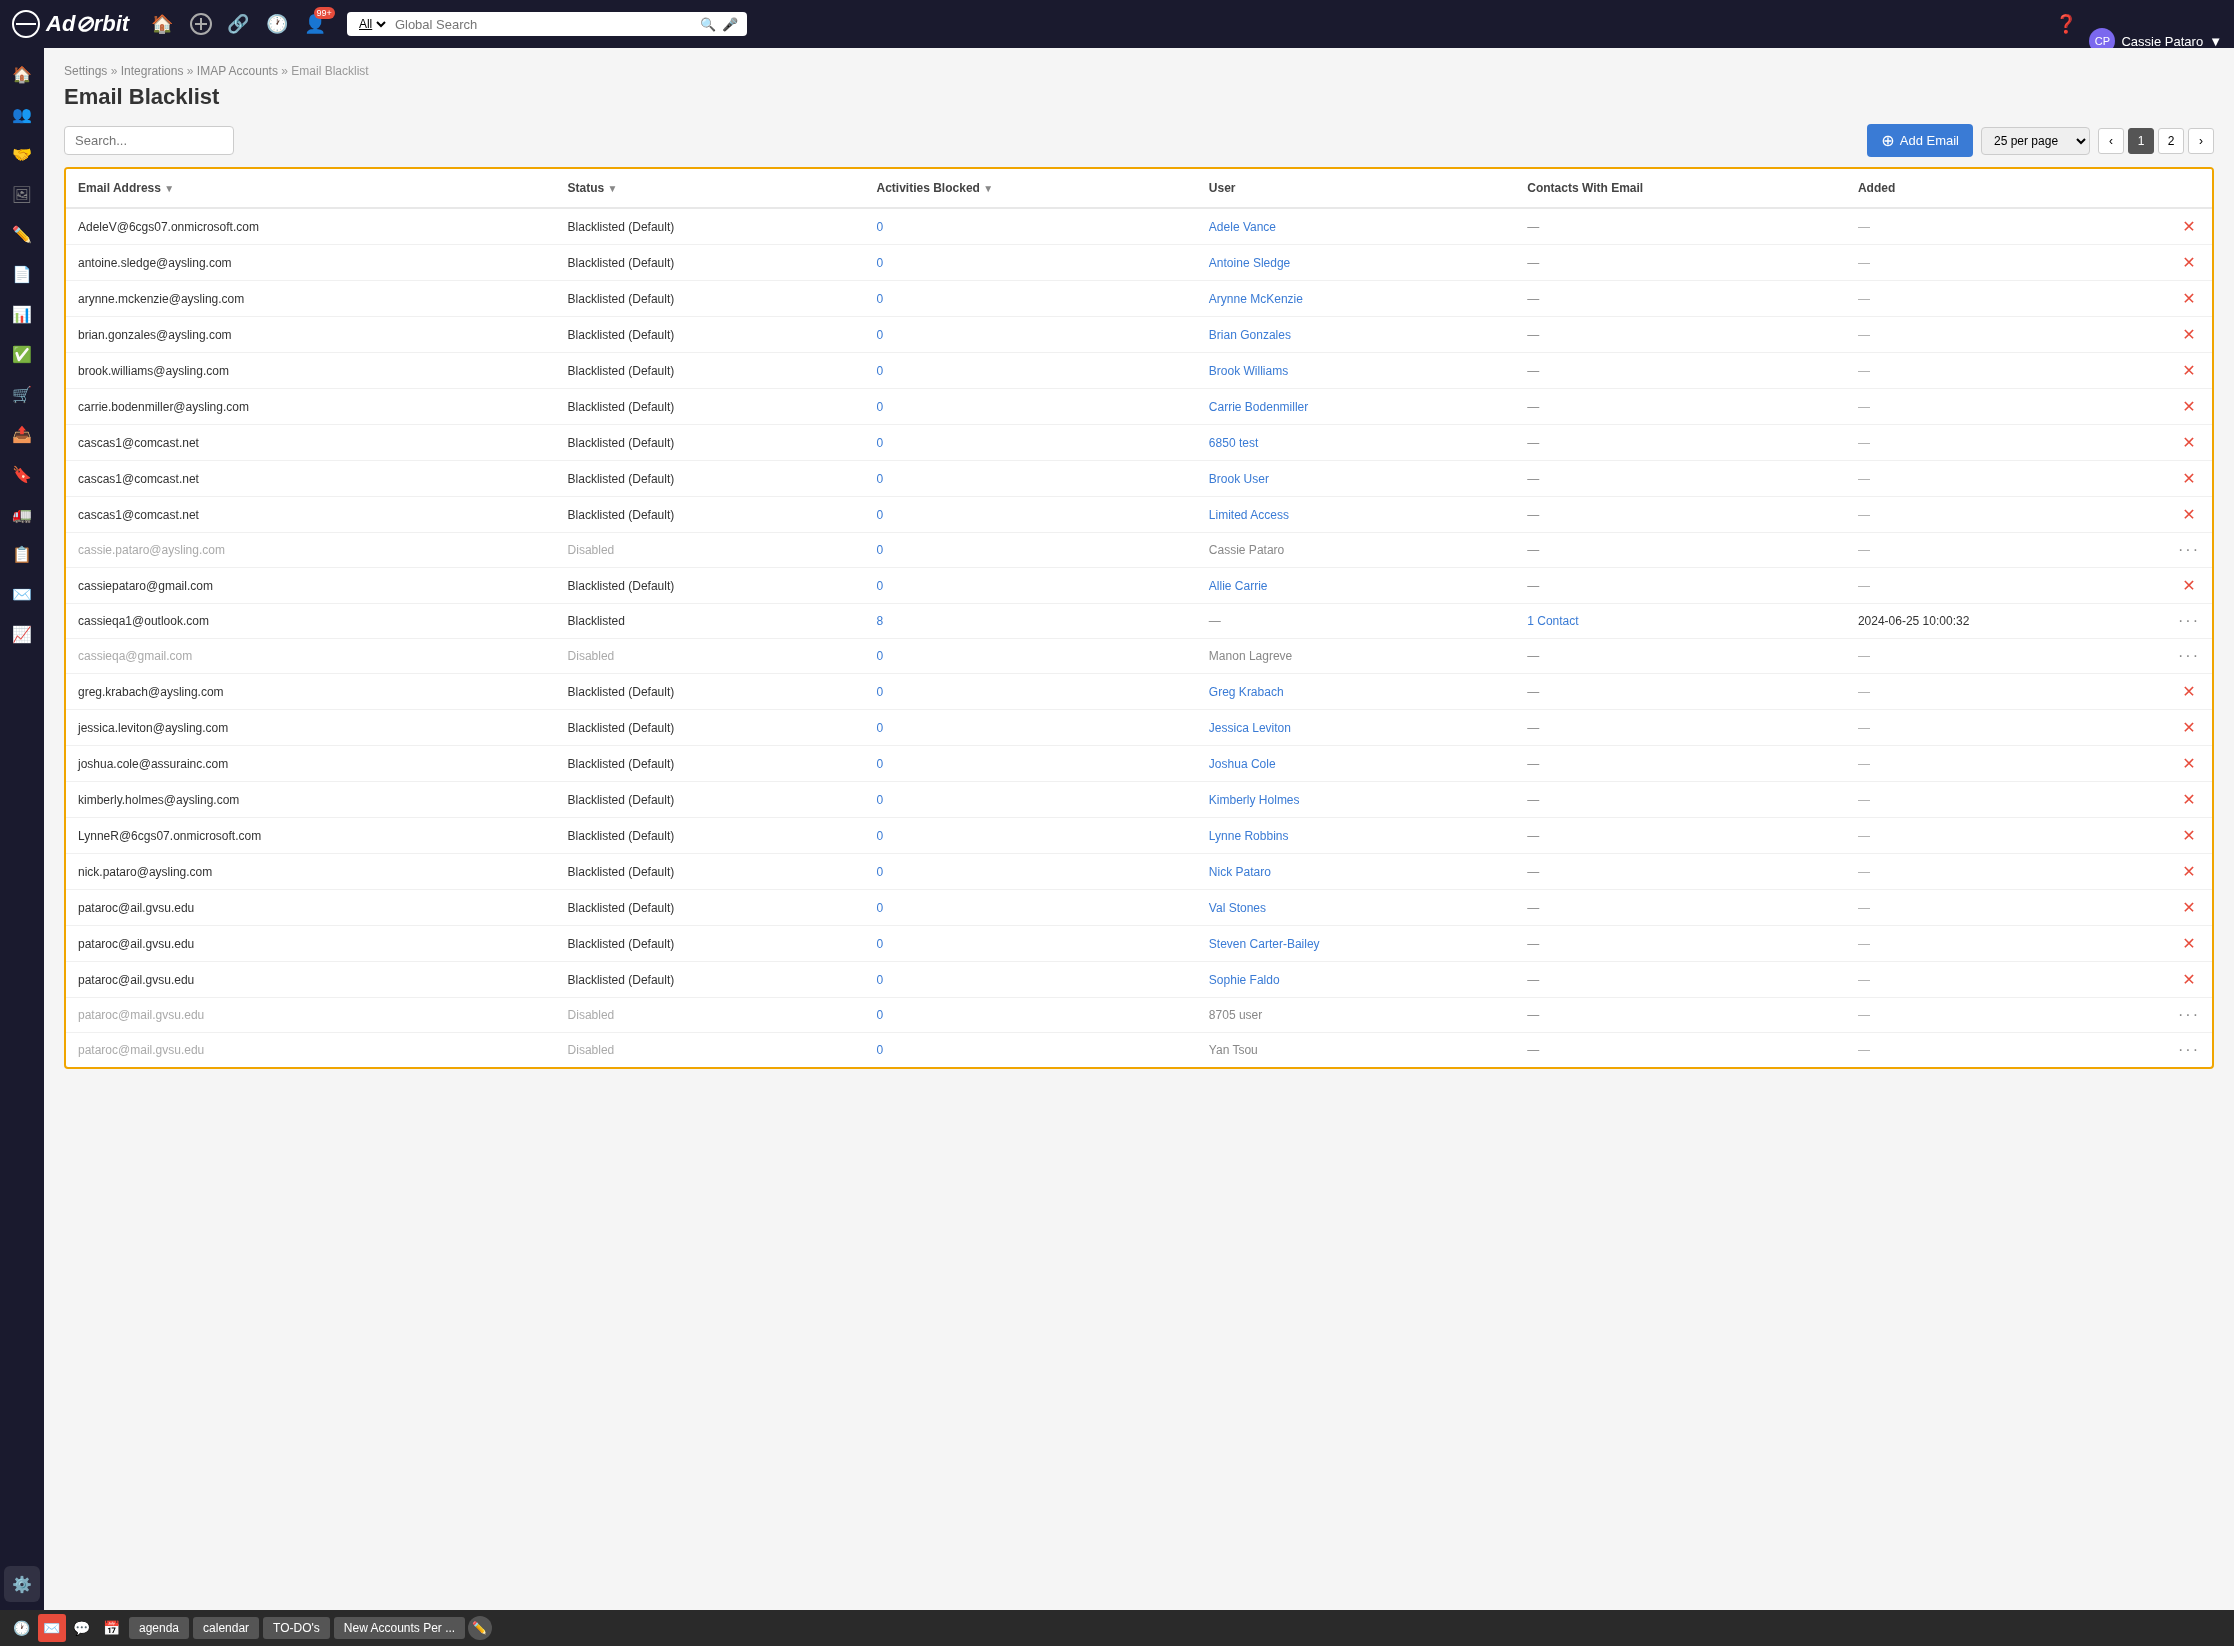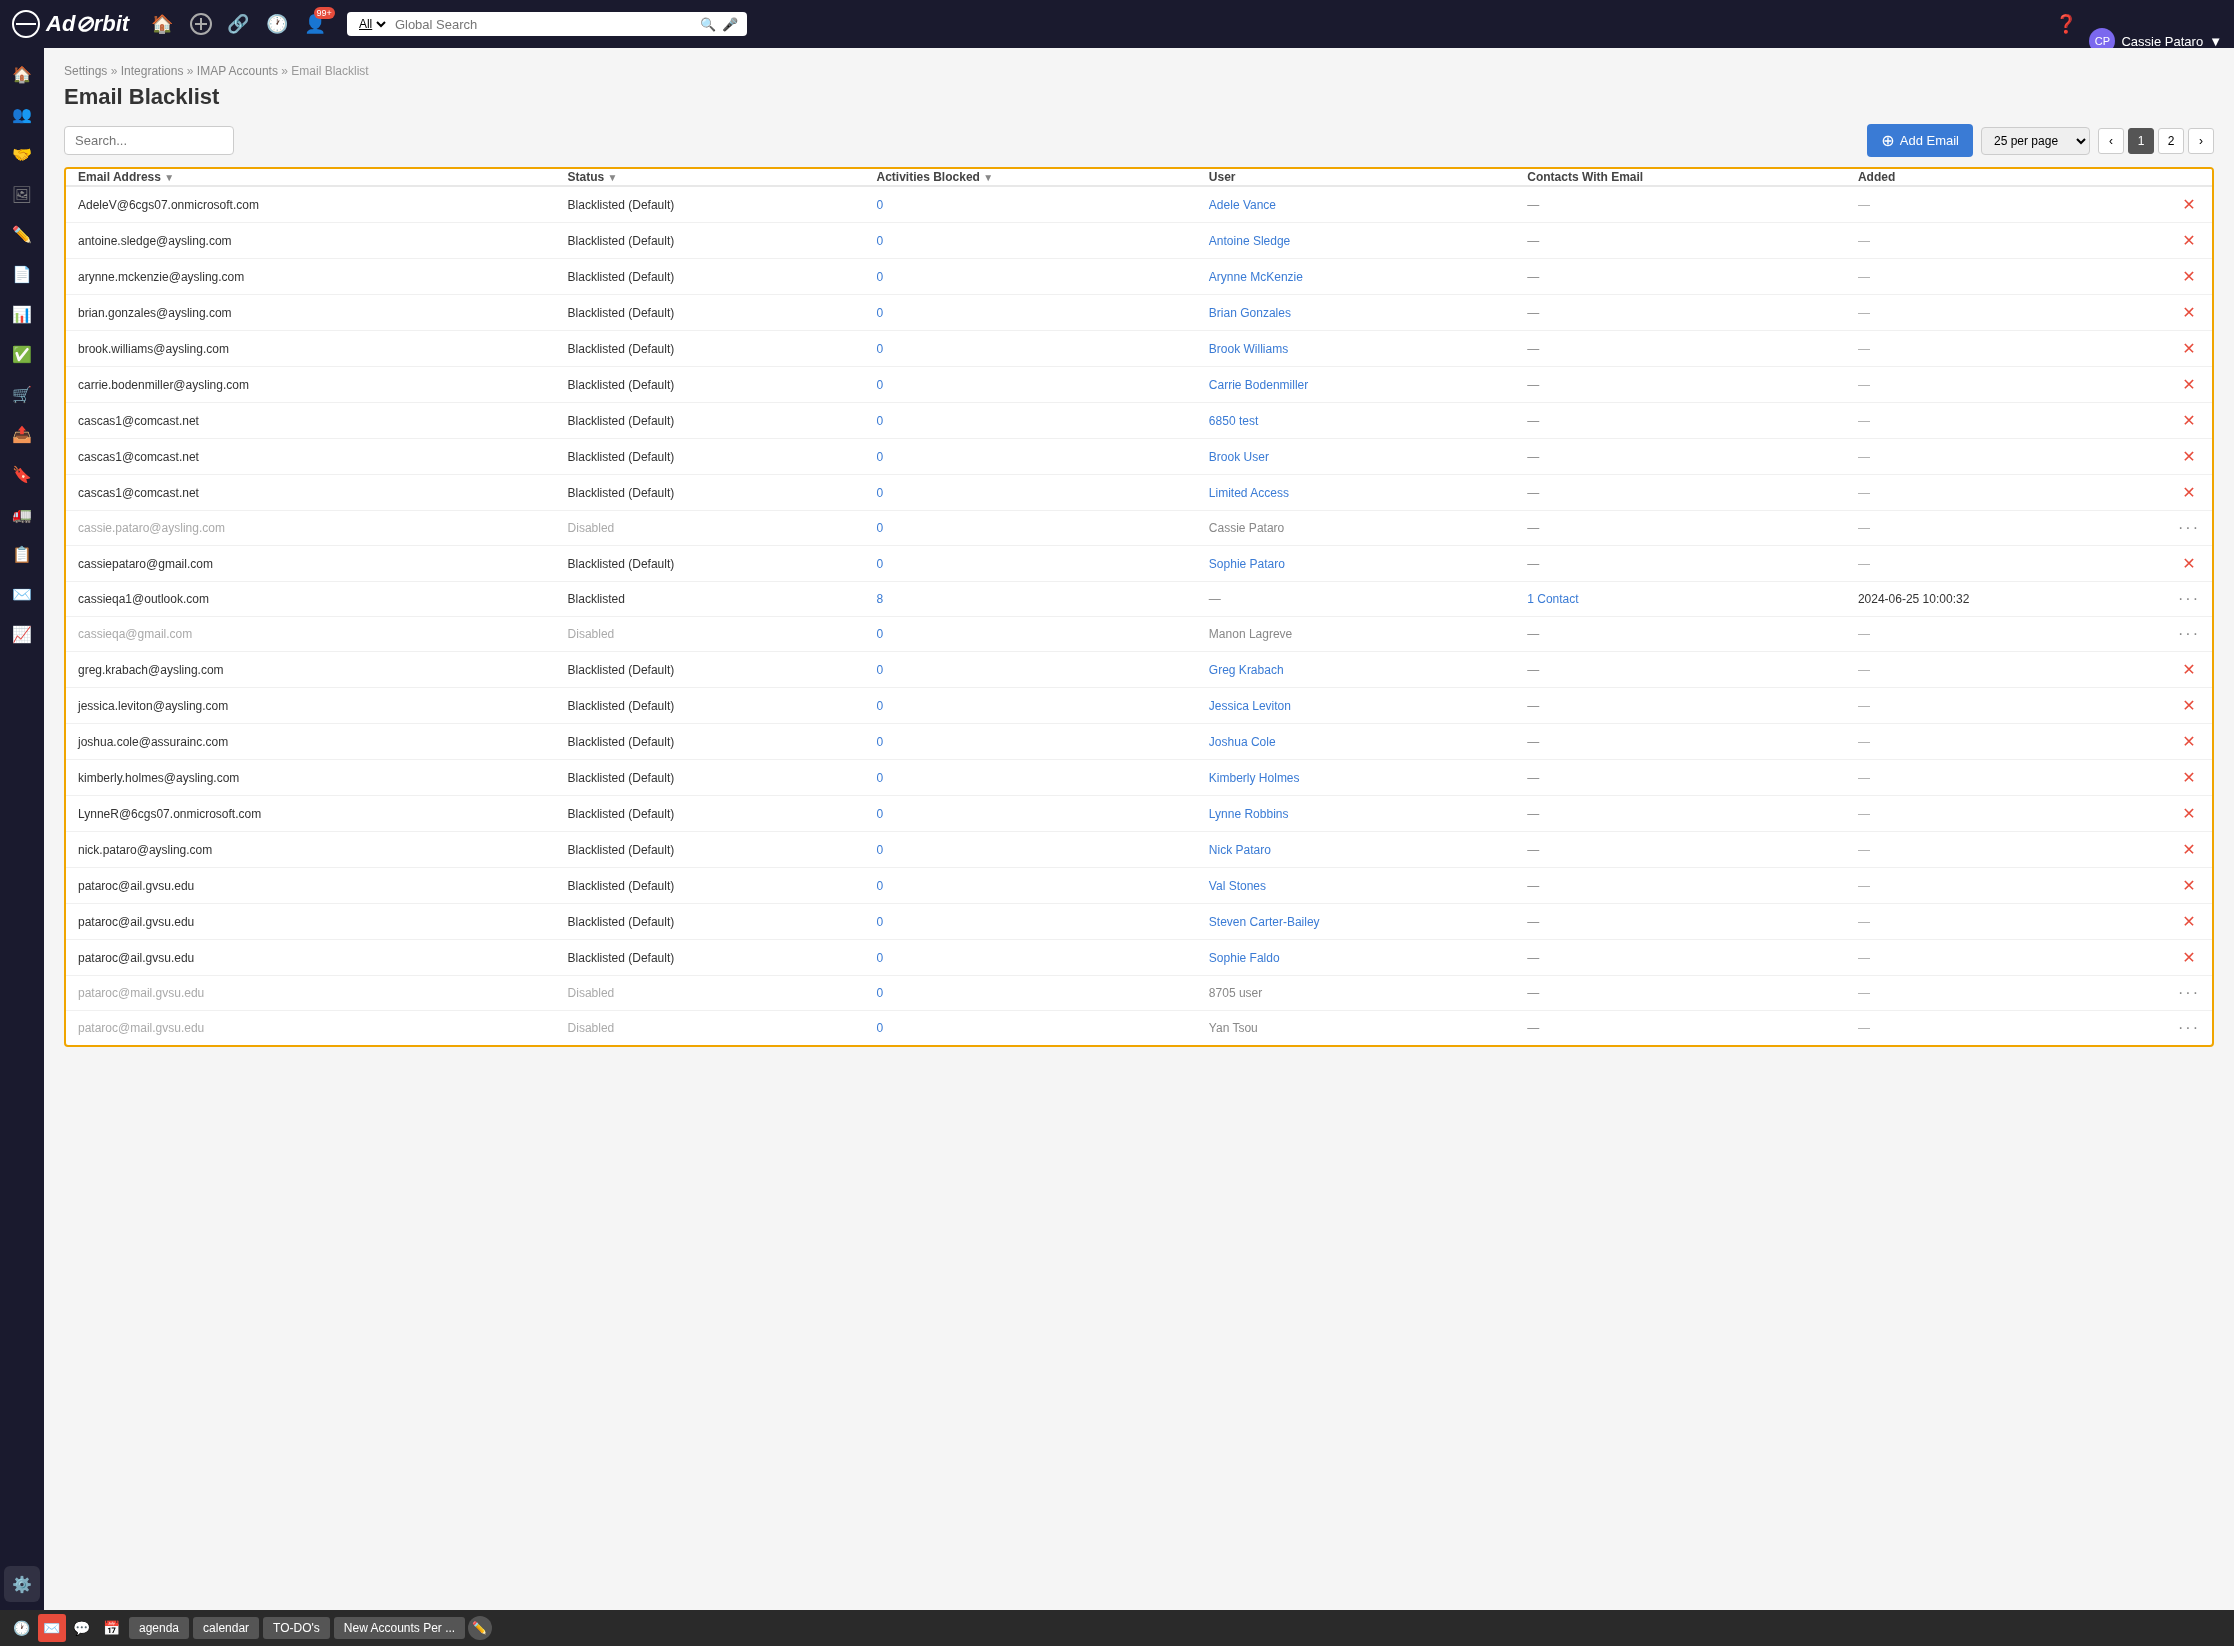--- a/index.html
+++ b/index.html
@@ -44,21 +44,21 @@
     .pagination { display: flex; align-items: center; gap: 4px; }
     .page-btn { width: 26px; height: 26px; display: flex; align-items: center; justify-content: center; border: 1px solid #ccc; border-radius: 3px; background: white; cursor: pointer; font-size: 12px; }
     .page-btn.current { background: #555; color: white; border-color: #555; }
     .add-email-btn { background: #3a7bd5; color: white; border: none; padding: 7px 14px; border-radius: 4px; cursor: pointer; font-size: 13px; display: flex; align-items: center; gap: 5px; }
     .add-email-btn .plus { font-size: 16px; }
 
     
     .table-container { background: white; border: 2px solid #f0a500; border-radius: 4px; overflow: hidden; }
     table { width: 100%; border-collapse: collapse; }
     thead tr { background: white; border-bottom: 2px solid #e8e8e8; }
-    th { padding: 1px 12px; text-align: left; font-size: 12px; font-weight: 600; color: #444; cursor: pointer; white-space: nowrap; }
+    th { padding: 12px 12px; text-align: left; font-size: 12px; font-weight: 600; color: #444; cursor: pointer; white-space: nowrap; }
     th .sort-arrow { font-size: 10px; color: #888; }
     td { padding: 8px 12px; border-bottom: 1px solid #f0f0f0; font-size: 12px; color: #333; white-space: nowrap; }
     tr:last-child td { border-bottom: none; }
     tr.disabled-row td { color: #aaa; margin-left: 48px; }
     .link { color: #3a7bd5; text-decoration: none; cursor: pointer; }
     .delete-btn { color: #e74c3c; font-size: 16px; cursor: pointer; border: none; background: none; }
     .more-btn { color: #888; cursor: pointer; border: none; background: none; font-size: 16px; letter-spacing: 2px; }
     .dash { color: #888; }
 
     
@@ -288,21 +288,21 @@
     <td><span class="dash">—</span></td>
     <td style="color:#aaa;">—</td>
     <td style="text-align:center;width:40px;">
       <button class="more-btn">···</button>
     </td>
   </tr>
             <tr>
     <td style="">cassiepataro@gmail.com</td>
     <td style="">Blacklisted (Default)</td>
     <td><a class="link">0</a></td>
-    <td><a class="link">Sophie Pataro</a></td>
+    <td><a class="link">Allie Carrie</a></td>
     <td><span class="dash">—</span></td>
     <td style="color:#aaa;">—</td>
     <td style="text-align:center;width:40px;">
       <button class="delete-btn">✕</button>
     </td>
   </tr>
             <tr>
     <td style="">cassieqa1@outlook.com</td>
     <td style="">Blacklisted</td>
     <td><a class="link">8</a></td>

